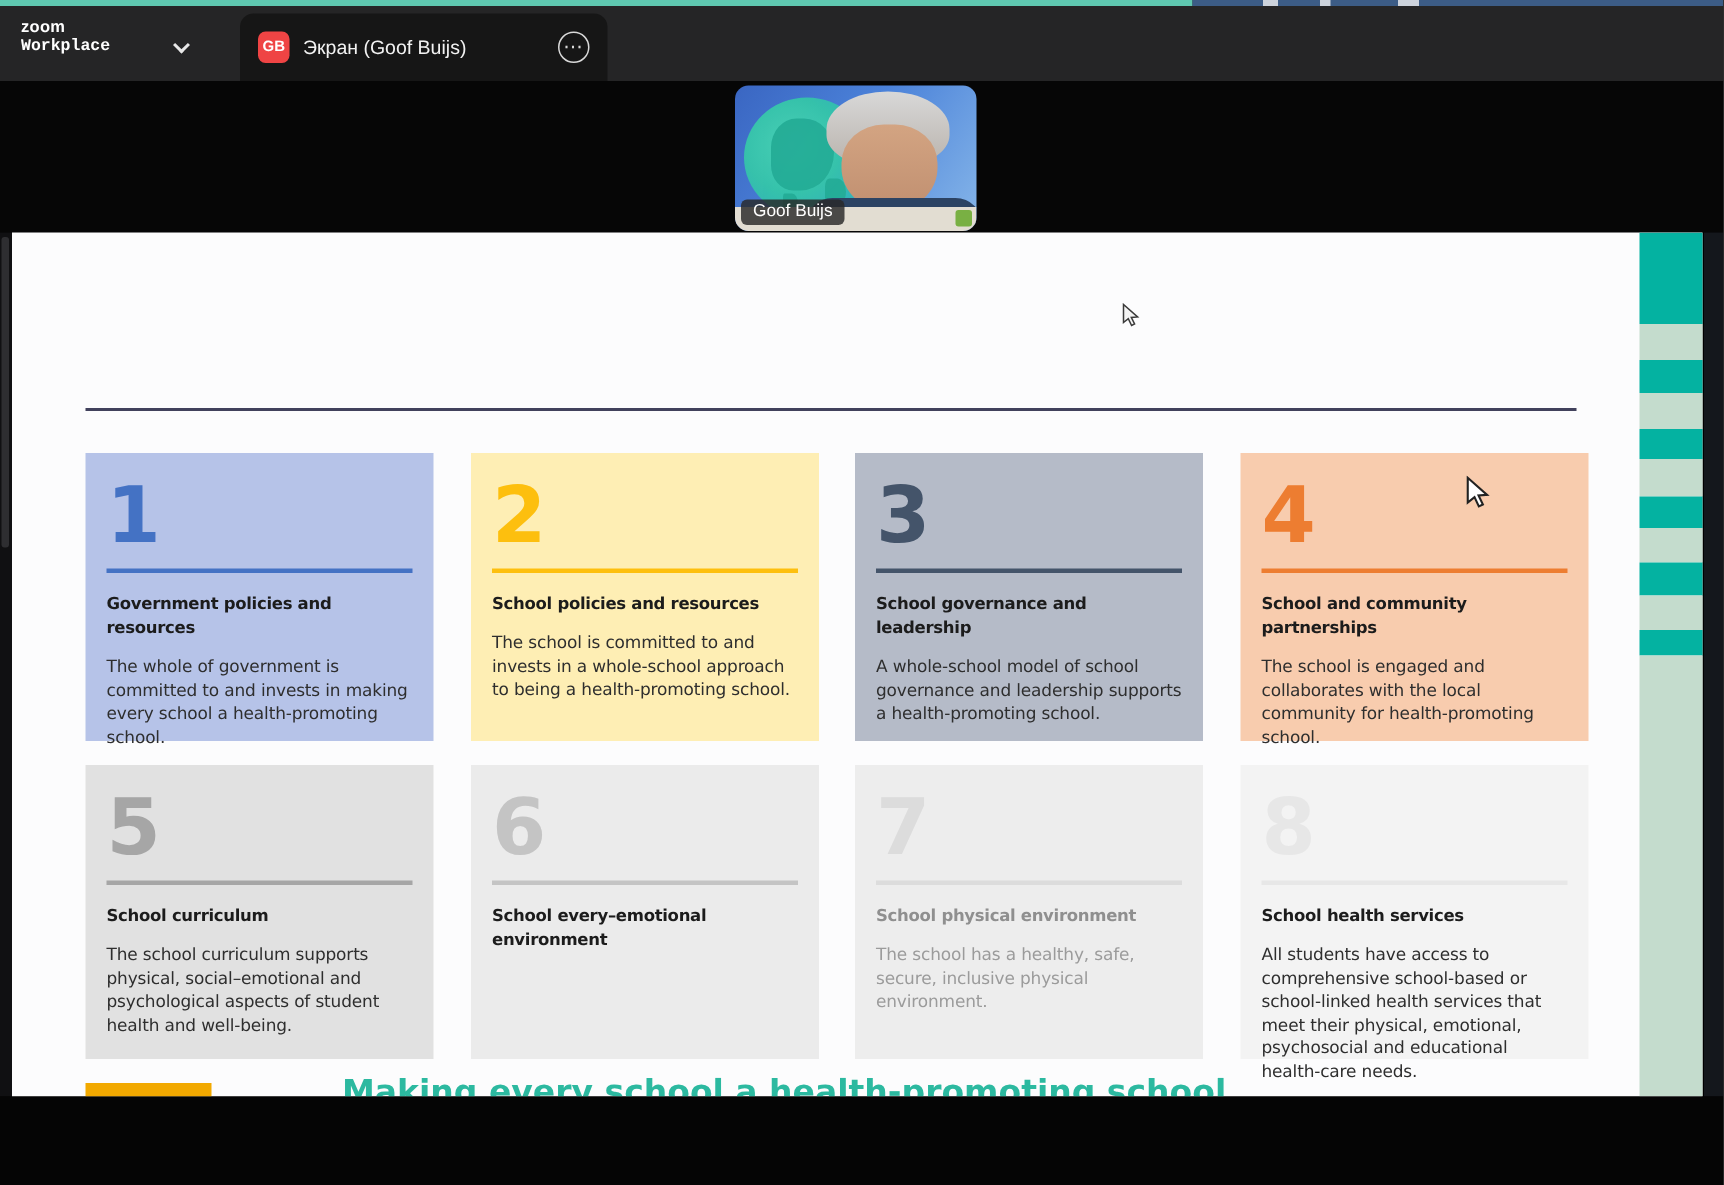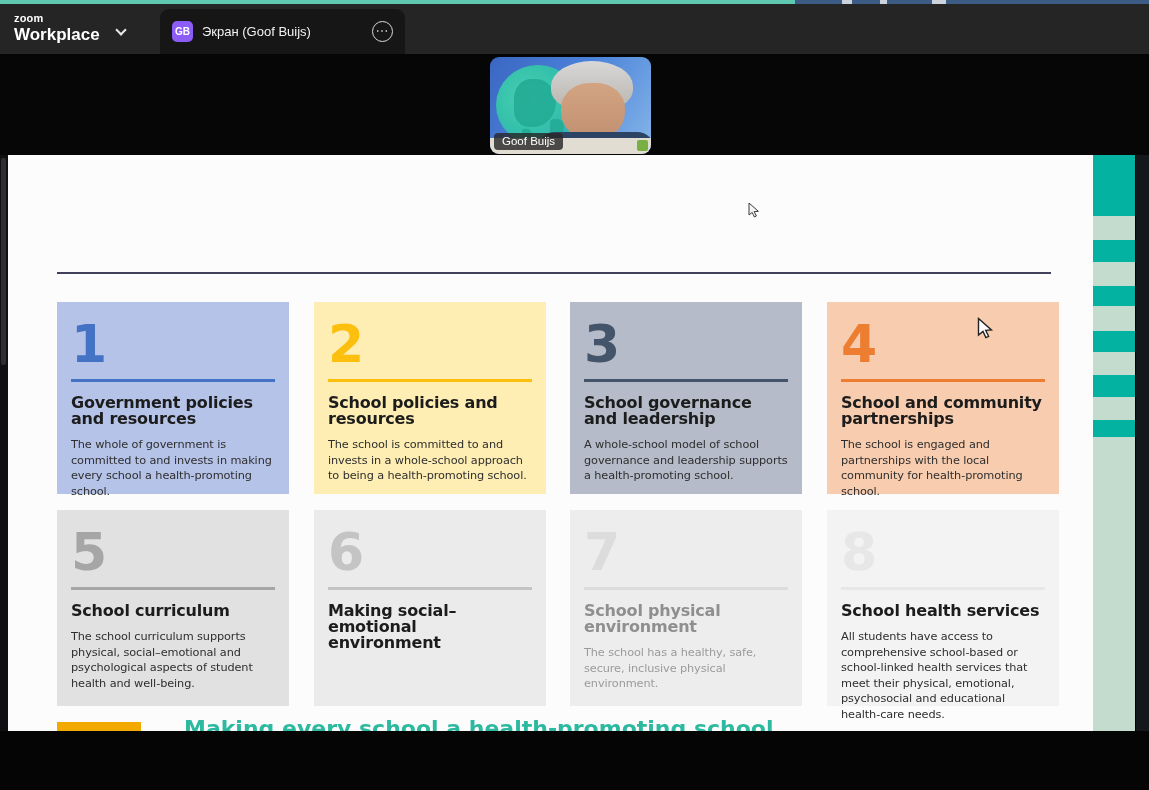--- a/index.html
+++ b/index.html
@@ -9,26 +9,26 @@
 
   
   .strip-teal { position:absolute; left:0; top:0; width:795px; height:4px; z-index:6; }
   .strip-blue { position:absolute; left:795px; top:0; width:354px; height:4px; z-index:6; }
   .strip-fleck { position:absolute; top:0; height:4px; background:#cdd3dc; z-index:7; }
 
   
   .topbar { position:absolute; left:0; top:0; width:1149px; height:54px; background:#252526; z-index:5; }
   .logo { position:absolute; left:14px; top:13px; color:#fff; line-height:1; }
   .logo-top { display:block; font-size:11px; font-weight:bold; letter-spacing:.2px; }
-  .logo-bottom { display:block; font-size:17px; font-weight:bold; margin-top:2px; }
+  .logo-bottom { display:block; font-size:11px; font-weight:bold; margin-top:2px;font-family:Liberation Mono, monospace; }
   .caret { display:inline-block; width:8px; height:8px; border-left:2px solid #e8e8e8; border-top:2px solid #e8e8e8; }
   .caret.down { transform:rotate(225deg); }
   .logo-caret { position:absolute; left:117px; top:26px; }
   .tab { position:absolute; left:160px; top:9px; width:245px; height:45px; background:#161616; border-radius:9px 9px 0 0; display:flex; align-items:center; padding:0 12px; gap:9px; }
-  .avatar { width:21px; height:21px; border-radius:5px; background:#8b5cf6; color:#fff; font-size:10px; font-weight:bold; display:flex; align-items:center; justify-content:center; }
+  .avatar { width:21px; height:21px; border-radius:5px; background:#ef4444; color:#fff; font-size:10px; font-weight:bold; display:flex; align-items:center; justify-content:center; }
   .tab-label { color:#f2f2f2; font-size:13px; flex:1; white-space:nowrap; }
   .more { width:21px; height:21px; border:1.5px solid #d9d9d9; border-radius:50%; color:#d9d9d9; font-size:13px; line-height:17px; text-align:center; letter-spacing:1px; }
 
   
   .video-row { position:absolute; left:0; top:54px; width:1149px; height:101px; background:#060606; }
   .thumb { position:absolute; left:490px; top:3px; width:161px; height:97px; border-radius:9px; overflow:hidden; background:linear-gradient(125deg,#3a66c2 0%,#4b82d9 45%,#86b6e9 100%); }
   .thumb .desk { position:absolute; left:0; bottom:0; width:100%; height:16px; background:#e2ddd2; }
   .globe { position:absolute; left:6px; top:8px; width:84px; height:80px; border-radius:50%;
            background:radial-gradient(circle at 38% 40%, #49d9b4 0%, #35c8a8 45%, #2aa9c0 100%); opacity:.92; }
   .globe::after { content:""; position:absolute; left:18px; top:14px; width:42px; height:48px; border-radius:46% 54% 60% 40%;
@@ -40,21 +40,21 @@
   .logo-chip { position:absolute; right:3px; bottom:3px; width:11px; height:11px; border-radius:2px; background:#79b043; }
 
   
   .slide { position:absolute; left:8px; top:155px; width:1127px; height:576px; background:#fcfcfd; overflow:hidden; font-family:"DejaVu Sans","Liberation Sans",sans-serif; }
   .slide-title { position:absolute; left:0; top:15px; width:1086px; text-align:center; font-weight:bold; font-size:36px; line-height:46px; letter-spacing:-.5px; }
   .title-divider { position:absolute; left:49px; top:117px; width:994px; height:2px; background:#41415c; }
 
   .card { position:absolute; width:232px; padding:10px 14px; }
   .card .num { font-size:52px; line-height:64px; font-weight:bold; }
   .card .rule { height:3px; margin-top:3px; }
-  .card .card-title { margin-top:13px; font-size:16px; line-height:16px; font-weight:bold; letter-spacing:-.2px; }
+  .card .card-title { margin-top:13px; font-size:11px; line-height:16px; font-weight:bold; letter-spacing:-.2px; }
   .card .card-body { margin-top:10px; font-size:11.3px; line-height:15.5px; letter-spacing:-.1px; }
   .r1 { top:147px; height:192px; }
   .r2 { top:355px; height:196px; }
   .c1 { left:49px; } .c2 { left:306px; } .c3 { left:562px; } .c4 { left:819px; }
 
   .footer-swatch { position:absolute; left:49px; top:567px; width:84px; height:16px; }
   .footer-text { position:absolute; left:176px; top:561px; font-size:22px; font-weight:bold; white-space:nowrap; }
 
   .deco-strip { position:absolute; left:1085px; top:0; width:43px; height:576px; }
   .deco-strip div { width:100%; }
@@ -122,48 +122,48 @@
     <div class="card r1 c3" style="background: rgb(181, 187, 200);">
       <div class="num" style="color: rgb(68, 84, 106);">3</div>
       <div class="rule" style="background: rgb(68, 84, 106);"></div>
       <div class="card-title" style="color: rgb(28, 28, 28);">School governance and leadership</div>
       <div class="card-body" style="color: rgb(46, 46, 46);">A whole-school model of school governance and leadership supports a health-promoting school.</div>
     </div>
     <div class="card r1 c4" style="background: rgb(248, 204, 174);">
       <div class="num" style="color: rgb(237, 125, 49);">4</div>
       <div class="rule" style="background: rgb(237, 125, 49);"></div>
       <div class="card-title" style="color: rgb(28, 28, 28);">School and community partnerships</div>
-      <div class="card-body" style="color: rgb(46, 46, 46);">The school is engaged and partnerships with the local community for health-promoting school.</div>
+      <div class="card-body" style="color: rgb(46, 46, 46);">The school is engaged and collaborates with the local community for health-promoting school.</div>
     </div>
     <div class="card r2 c1" style="background: rgb(225, 225, 225);">
       <div class="num" style="color: rgb(166, 166, 166);">5</div>
       <div class="rule" style="background: rgb(166, 166, 166);"></div>
       <div class="card-title" style="color: rgb(28, 28, 28);">School curriculum</div>
       <div class="card-body" style="color: rgb(46, 46, 46);">The school curriculum supports physical, social–emotional and psychological aspects of student health and well-being.</div>
     </div>
     <div class="card r2 c2" style="background: rgb(235, 235, 235);">
       <div class="num" style="color: rgb(196, 196, 196);">6</div>
       <div class="rule" style="background: rgb(196, 196, 196);"></div>
-      <div class="card-title" style="color: rgb(28, 28, 28);">Making social–emotional environment</div>
+      <div class="card-title" style="color: rgb(28, 28, 28);">School every–emotional environment</div>
     </div>
     <div class="card r2 c3" style="background: rgb(237, 237, 237);">
       <div class="num" style="color: rgb(220, 220, 220);">7</div>
       <div class="rule" style="background: rgb(220, 220, 220);"></div>
       <div class="card-title" style="color: rgb(143, 143, 143);">School physical environment</div>
       <div class="card-body" style="color: rgb(155, 155, 155);">The school has a healthy, safe, secure, inclusive physical environment.</div>
     </div>
     <div class="card r2 c4" style="background: rgb(243, 243, 243);">
       <div class="num" style="color: rgb(231, 231, 231);">8</div>
       <div class="rule" style="background: rgb(231, 231, 231);"></div>
       <div class="card-title" style="color: rgb(28, 28, 28);">School health services</div>
       <div class="card-body" style="color: rgb(46, 46, 46);">All students have access to comprehensive school-based or school-linked health services that meet their physical, emotional, psychosocial and educational health-care needs.</div>
     </div>
 
     <div class="footer-swatch" style="background: rgb(242, 169, 0);"></div>
-    <div class="footer-text" style="color: rgb(44, 185, 160);">Making every school a health-promoting school</div>
+    <div class="footer-text" style="color: rgb(44, 185, 160); margin-left: 44px;">Making every school a health-promoting school</div>
 
     <div class="deco-strip">
         <div style="height: 61px; background: rgb(4, 178, 161);"></div>
         <div style="height: 24px; background: rgb(196, 220, 205);"></div>
         <div style="height: 22px; background: rgb(4, 178, 161);"></div>
         <div style="height: 24px; background: rgb(196, 220, 205);"></div>
         <div style="height: 20px; background: rgb(4, 178, 161);"></div>
         <div style="height: 25px; background: rgb(196, 220, 205);"></div>
         <div style="height: 21px; background: rgb(4, 178, 161);"></div>
         <div style="height: 23px; background: rgb(196, 220, 205);"></div>

